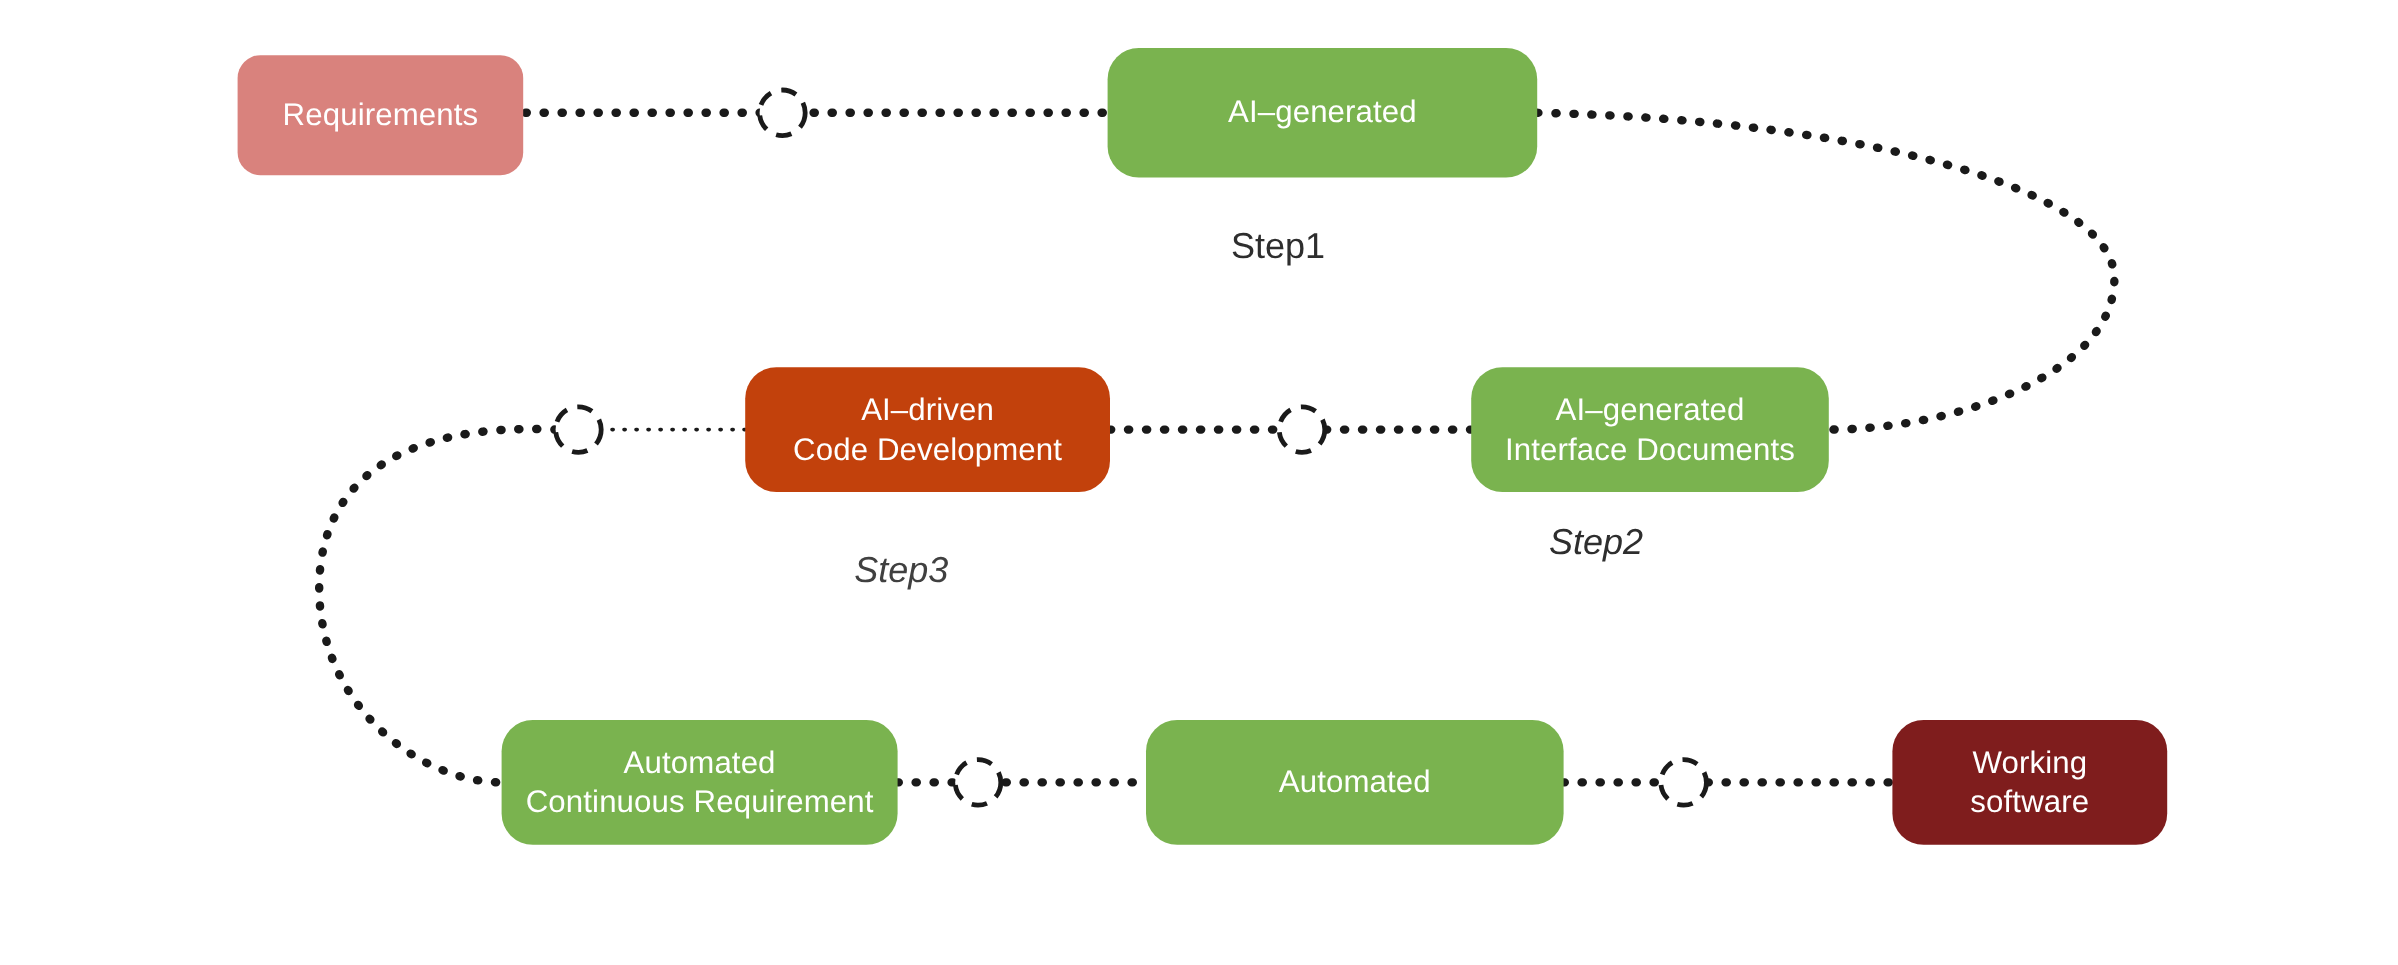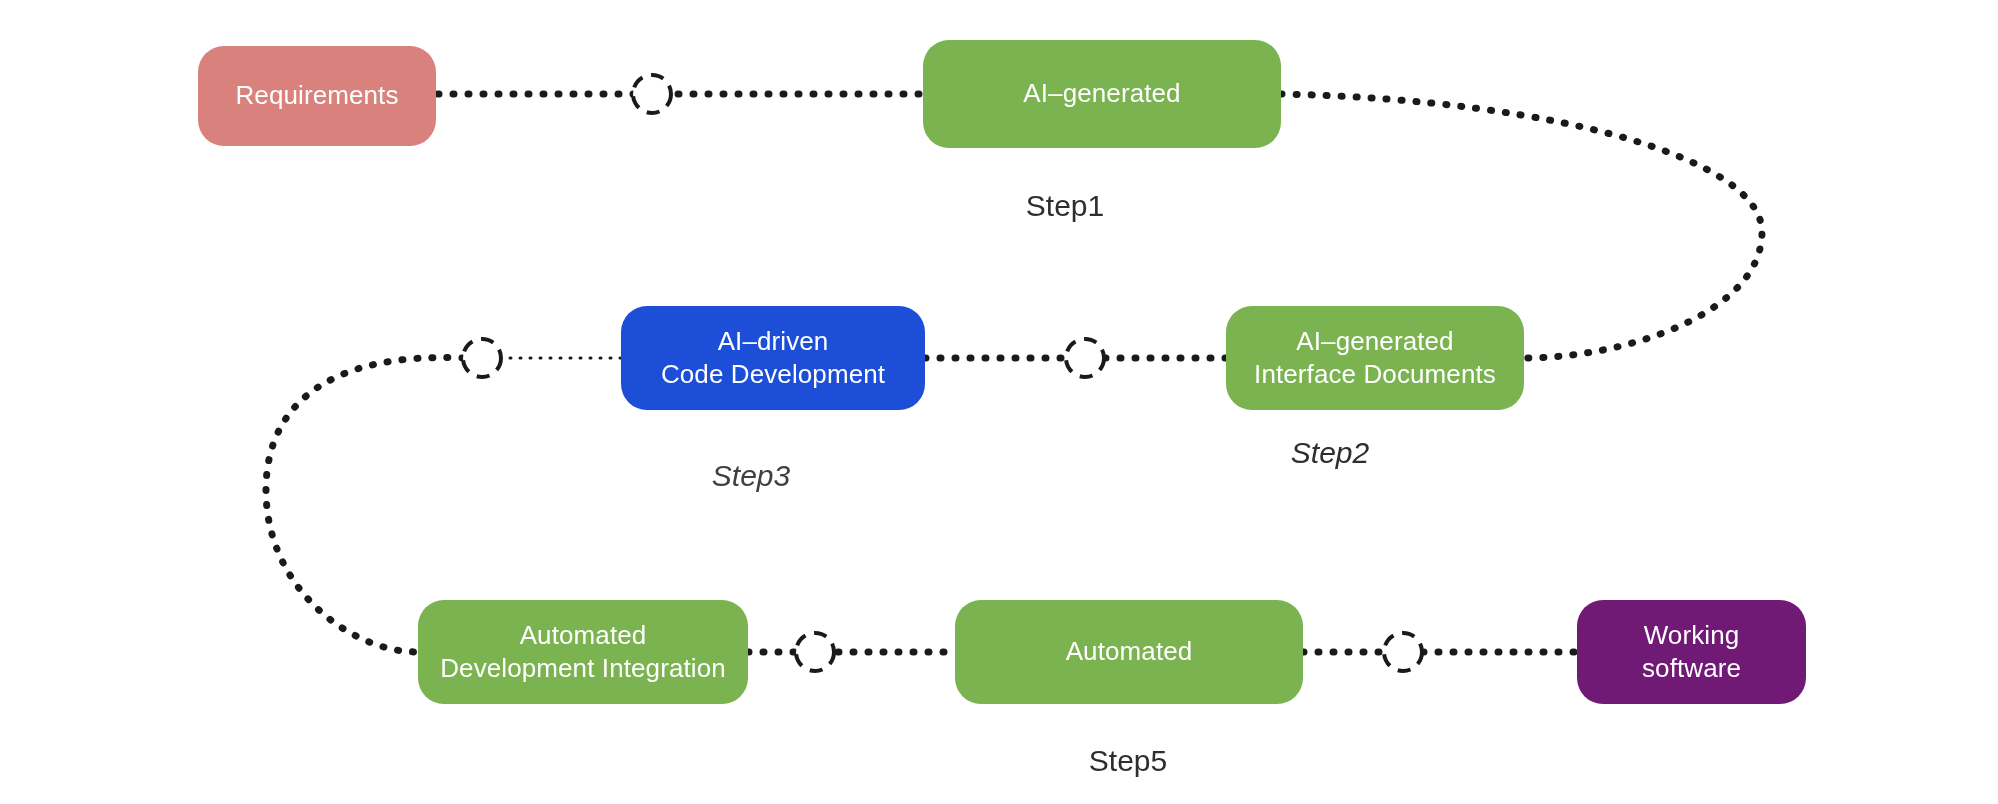--- a/index.html
+++ b/index.html
@@ -72,50 +72,49 @@
       </g>
     <g id="junction-circles">
         <circle cx="652" cy="94" r="19" fill="#ffffff" stroke="#1a1a1a" stroke-width="4" stroke-dasharray="13 9"></circle>
         <circle cx="1085" cy="358" r="19" fill="#ffffff" stroke="#1a1a1a" stroke-width="4" stroke-dasharray="13 9"></circle>
         <circle cx="482" cy="358" r="19" fill="#ffffff" stroke="#1a1a1a" stroke-width="4" stroke-dasharray="13 9"></circle>
         <circle cx="815" cy="652" r="19" fill="#ffffff" stroke="#1a1a1a" stroke-width="4" stroke-dasharray="13 9"></circle>
         <circle cx="1403" cy="652" r="19" fill="#ffffff" stroke="#1a1a1a" stroke-width="4" stroke-dasharray="13 9"></circle>
       </g>
   </svg>
 
-  <div class="node" style="left: 198px; top: 46px; width: 238px; height: 100px; background: rgb(217, 130, 125); color: rgb(255, 255, 255);">
+  <div class="node" style="left: 198px; top: 46px; width: 238px; height: 100px; background: rgb(217, 130, 125); color: rgb(255, 255, 255); border-radius: 19px;">
     <span class="line1">Requirements</span>
   </div>
 
   <div class="node" style="left: 923px; top: 40px; width: 358px; height: 108px; background: rgb(122, 179, 79); color: rgb(255, 255, 255);">
     <span class="line1">AI–generated</span>
   </div>
 
-  <div class="node" style="left: 621px; top: 306px; width: 304px; height: 104px; background: #1d4ed8; color: rgb(255, 255, 255);">
+  <div class="node" style="left: 621px; top: 306px; width: 304px; height: 104px; background: #c2410c; color: rgb(255, 255, 255);">
     <span class="line1">AI–driven</span>
     <span class="line2">Code Development</span>
   </div>
 
   <div class="node" style="left: 1226px; top: 306px; width: 298px; height: 104px; background: rgb(122, 179, 79); color: rgb(255, 255, 255);">
     <span class="line1">AI–generated</span>
     <span class="line2">Interface Documents</span>
   </div>
 
   <div class="node" style="left: 418px; top: 600px; width: 330px; height: 104px; background: rgb(122, 179, 79); color: rgb(255, 255, 255);">
     <span class="line1">Automated</span>
-    <span class="line2">Development Integration</span>
+    <span class="line2">Continuous Requirement</span>
   </div>
 
   <div class="node" style="left: 955px; top: 600px; width: 348px; height: 104px; background: rgb(122, 179, 79); color: rgb(255, 255, 255);">
     <span class="line1">Automated</span>
   </div>
 
-  <div class="node" style="left: 1577px; top: 600px; width: 229px; height: 104px; background: #701a75; color: rgb(255, 255, 255);">
+  <div class="node" style="left: 1577px; top: 600px; width: 229px; height: 104px; background: #7f1d1d; color: rgb(255, 255, 255);">
     <span class="line1">Working</span>
     <span class="line2">software</span>
   </div>
 
   <div class="steplabel" style="left: 945px; top: 163px; width: 240px; color: rgb(46, 46, 46);">Step1</div>
   <div class="steplabel" style="left: 631px; top: 433px; width: 240px; color: #404040; font-style: italic;">Step3</div>
   <div class="steplabel" style="left: 1210px; top: 410px; width: 240px; color: rgb(46, 46, 46); font-style: italic;">Step2</div>
-  <div class="steplabel" style="left: 1008px; top: 718px; width: 240px; color: rgb(46, 46, 46);">Step5</div>
 
 </div>
 
 </body></html>

